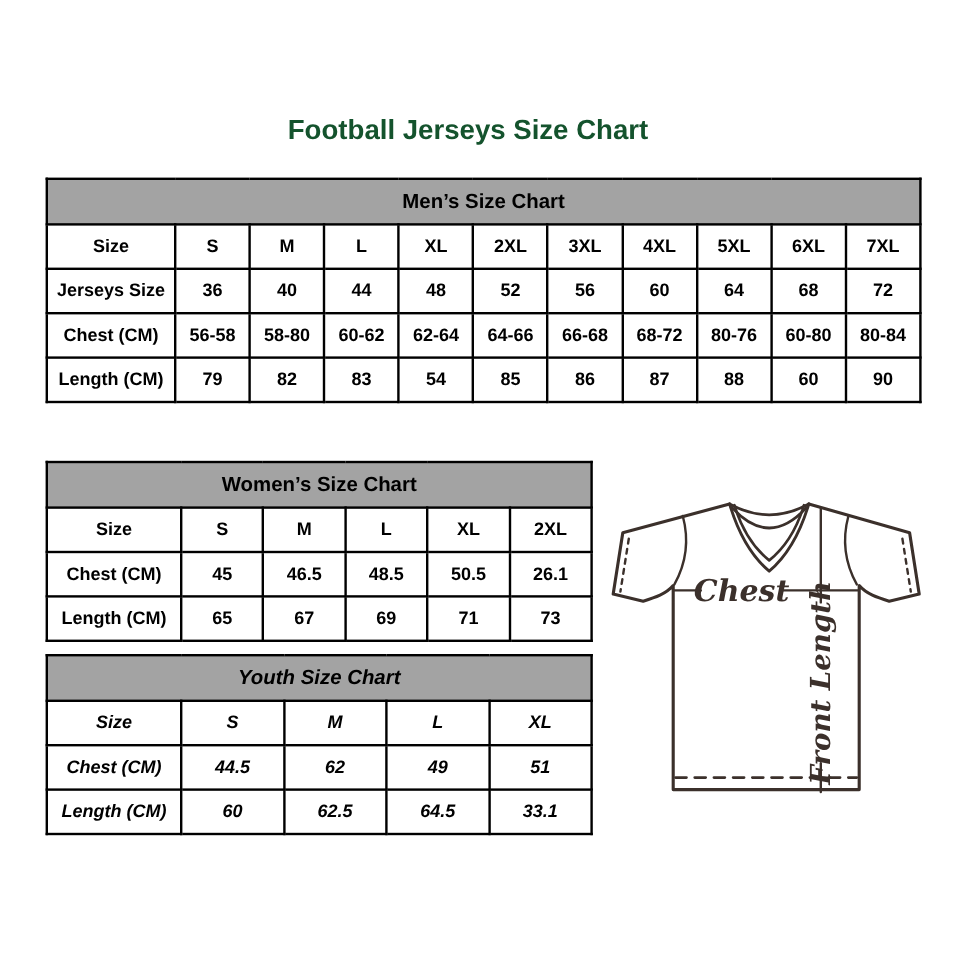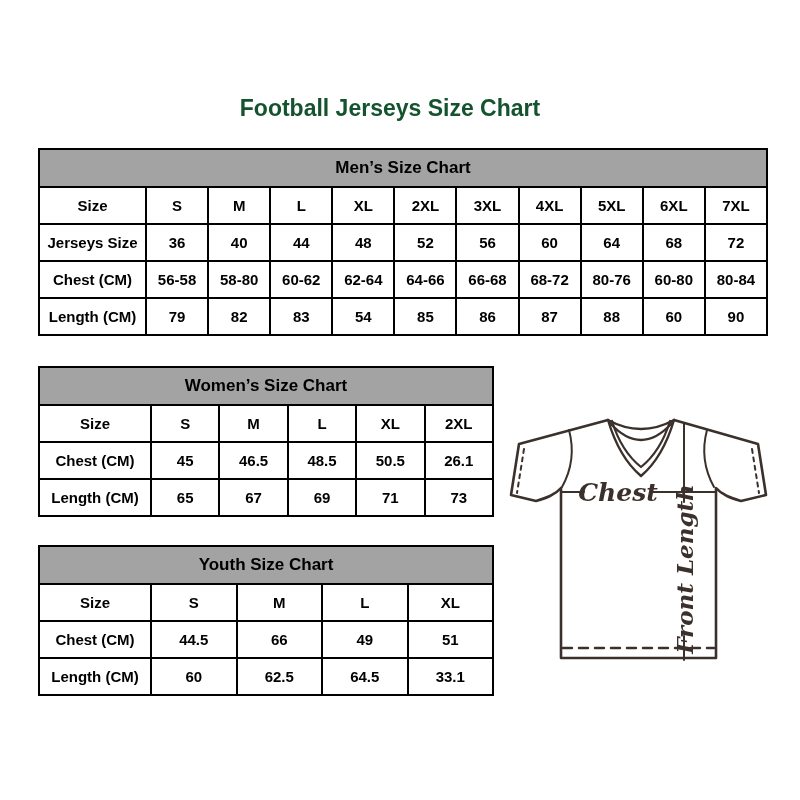--- a/index.html
+++ b/index.html
@@ -22,22 +22,22 @@
     color: #14532d;
   }
 
   table.size-table {
     position: absolute;
     border-collapse: collapse;
     table-layout: fixed;
     background: #fff;
   }
   table.mens   { left: 38px; top: 148px; width: 728px; }
-  table.womens { left: 38px; top: 366px; width: 454px; }
-  table.youth  { left: 38px; top: 545px; width: 454px; }
+  table.womens { left: 38px; top: 384px; width: 454px; }
+  table.youth  { left: 38px; top: 545px; width: 454px; font-style: italic; }
 
   table.size-table th.table-title {
     background: #a3a3a3;
     border: 2px solid #000;
     height: 38px;
     font-size: 17px;
     font-weight: bold;
     text-align: center;
     vertical-align: middle;
   }
@@ -187,21 +187,21 @@
         <tr>
           <td>Size</td>
           <td>S</td>
           <td>M</td>
           <td>L</td>
           <td>XL</td>
         </tr>
         <tr>
           <td>Chest (CM)</td>
           <td>44.5</td>
-          <td>66</td>
+          <td>62</td>
           <td>49</td>
           <td>51</td>
         </tr>
         <tr>
           <td>Length (CM)</td>
           <td>60</td>
           <td>62.5</td>
           <td>64.5</td>
           <td>33.1</td>
         </tr>

